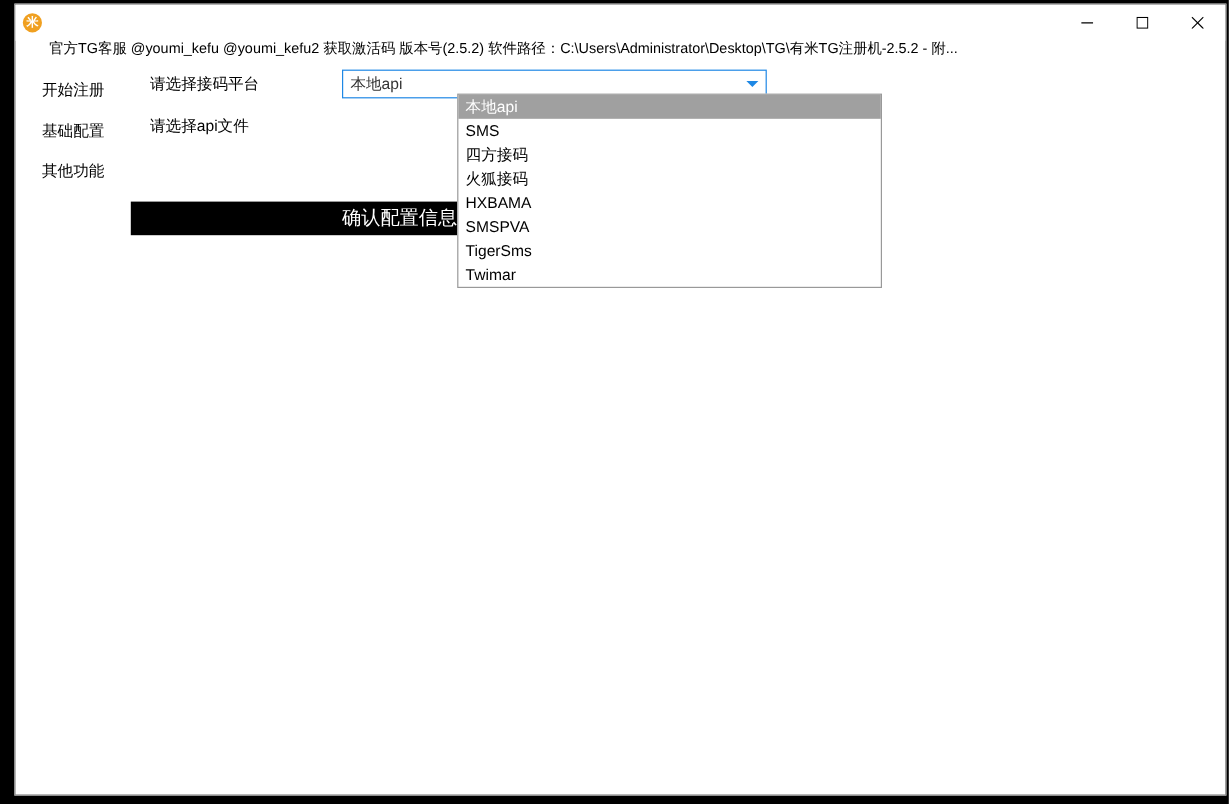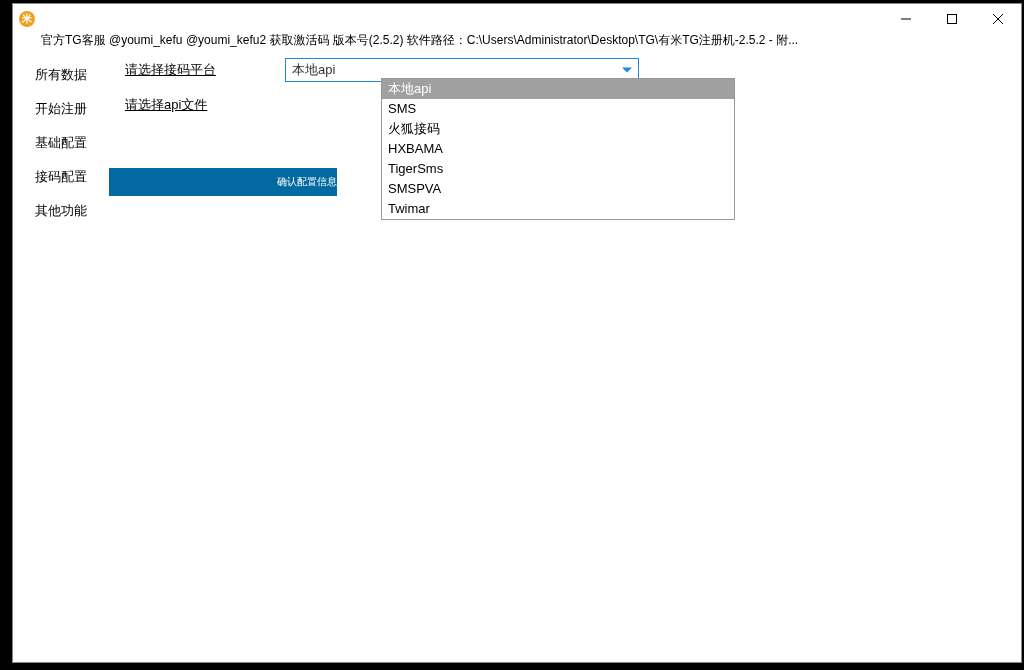--- a/index.html
+++ b/index.html
@@ -97,21 +97,20 @@
     .form-row {
       display: flex;
       align-items: center;
       margin-bottom: 14px;
       padding-left: 16px;
     }
     .form-label {
       font-size: 13px;
       color: #000;
       width: 160px;
-      text-decoration: underline;
     }
     .select-box {
       position: relative;
       width: 354px;
       height: 24px;
       border: 1px solid #1e88e5;
       background: #fff;
       display: flex;
       align-items: center;
       padding: 0 6px;
@@ -126,25 +125,25 @@
       width: 0;
       height: 0;
       border-left: 5px solid transparent;
       border-right: 5px solid transparent;
       border-top: 5px solid #1e88e5;
     }
     .action-bar {
       position: absolute;
       left: 0;
       top: 134px;
-      width: 228px;
+      width: 272px;
       height: 28px;
-      background: #0369a1;
+      background: #000000;
       color: #fff;
-      font-size: 10px;
+      font-size: 16px;
       display: flex;
       align-items: center;
       justify-content: flex-end;
       padding-right: 0;
       padding-left: 0;
     }
     .action-bar-text {
       position: absolute;
       right: 0;
     }
@@ -191,24 +190,22 @@
         <svg width="10" height="10" viewBox="0 0 10 10">
             <line x1="0" y1="0" x2="10" y2="10"></line>
             <line x1="10" y1="0" x2="0" y2="10"></line>
           </svg>
       </div>
     </div>
   </div>
 
   <div class="content">
     <div class="sidebar">
-      <div class="sidebar-item">所有数据</div>
       <div class="sidebar-item">开始注册</div>
       <div class="sidebar-item">基础配置</div>
-      <div class="sidebar-item">接码配置</div>
       <div class="sidebar-item">其他功能</div>
     </div>
 
     <div class="main-panel">
       <div class="form-row">
         <div class="form-label">请选择接码平台</div>
         <div class="select-box">
           <span>本地api</span>
           <span class="select-arrow"></span>
         </div>
@@ -219,21 +216,22 @@
       </div>
 
 
       <div class="action-bar">
         <span class="action-bar-text">确认配置信息</span>
       </div>
 
       <div class="dropdown-list">
         <div class="dropdown-item selected">本地api</div>
         <div class="dropdown-item">SMS</div>
+        <div class="dropdown-item">四方接码</div>
         <div class="dropdown-item">火狐接码</div>
         <div class="dropdown-item">HXBAMA</div>
+        <div class="dropdown-item">SMSPVA</div>
         <div class="dropdown-item">TigerSms</div>
-        <div class="dropdown-item">SMSPVA</div>
         <div class="dropdown-item">Twimar</div>
       </div>
     </div>
   </div>
 </div>
 
 </body></html>

